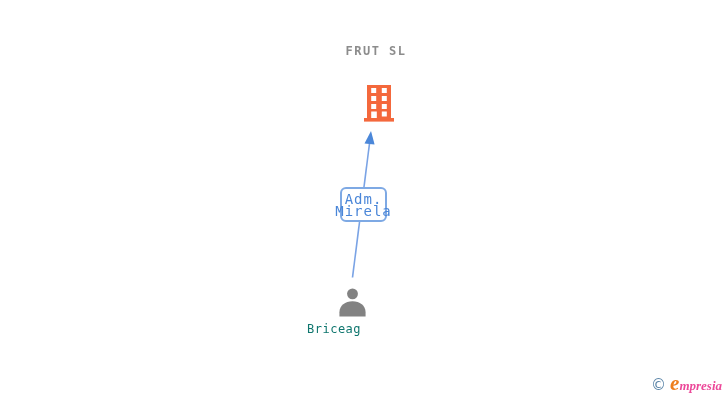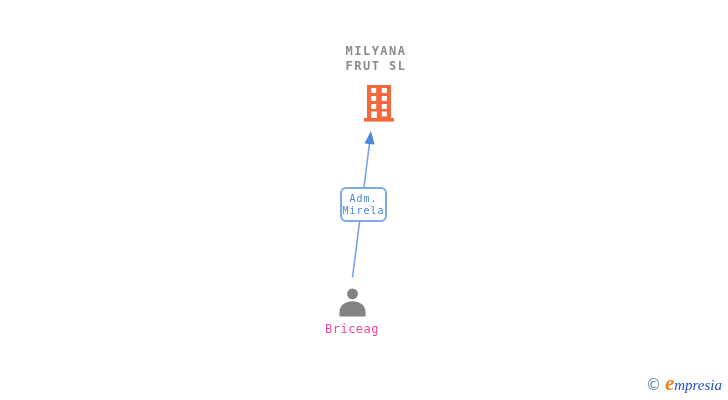--- a/index.html
+++ b/index.html
@@ -45,42 +45,42 @@
     position: absolute;
     left: 340px; top: 187px;
     width: 47px; height: 35px;
     background: #ffffff;
     border: 2px solid #7ea9e4;
     border-radius: 6px;
     display: flex;
     flex-direction: column;
     align-items: center;
     justify-content: center;
-    font-size: 10px;
+    font-size: 14px;
     line-height: 12px;
     letter-spacing: 1px;
     color: #4a86d8;
   }
 
   .person-svg {
     position: absolute;
     left: 337px; top: 286px;
     width: 31px; height: 32px;
     cursor: pointer;
   }
 
   .person-name {
     position: absolute;
     left: 307px; top: 322px;
     width: 90px;
-    text-align: center;
+    text-align: left;
     font-size: 12px;
     letter-spacing: 0.5px;
     line-height: 15.5px;
-    color: #ec4899;
+    color: #0f766e;
     cursor: pointer;
   }
 
   .logo {
     position: absolute;
     right: 6px; bottom: 6px;
     display: flex;
     align-items: baseline;
     cursor: pointer;
     font-family: "Liberation Serif", serif;
@@ -93,38 +93,38 @@
     margin-right: 4px;
   }
   .logo .brand-e {
     color: #ee7f1d;
     font-style: italic;
     font-weight: bold;
     font-size: 21px;
     line-height: 1;
   }
   .logo .brand-rest {
-    color: #1d4ed8;
+    color: #ec4899;
     font-style: italic;
-    font-size: 15px;
+    font-size: 13px;
     line-height: 1;
+    font-weight: bold;
   }
 </style>
 </head>
 <body>
 
 <div class="canvas">
 
   <svg class="edges-svg" viewBox="0 0 728 400">
     <line x1="352.5" y1="277.5" x2="369.5" y2="143.5" stroke-width="1.6" fill="none" stroke="#7aa3e5"></line>
     <polygon points="371,131 374.6,144.6 364.5,143.4" fill="#4b87d9"></polygon>
   </svg>
 
   <div class="company-name">
-    <div>MILYANA</div>
     <div>FRUT SL</div>
   </div>
 
   <svg class="building-svg" viewBox="0 0 30 37">
     <rect x="3" y="0" width="24" height="34" fill="#f4683c"></rect>
     <rect x="0" y="33" width="30" height="3.6" fill="#f4683c"></rect>
 
     <rect x="7.2" y="3" width="5" height="5" fill="#ffffff"></rect>
     <rect x="7.2" y="11" width="5" height="5" fill="#ffffff"></rect>
     <rect x="7.2" y="19" width="5" height="5" fill="#ffffff"></rect>

